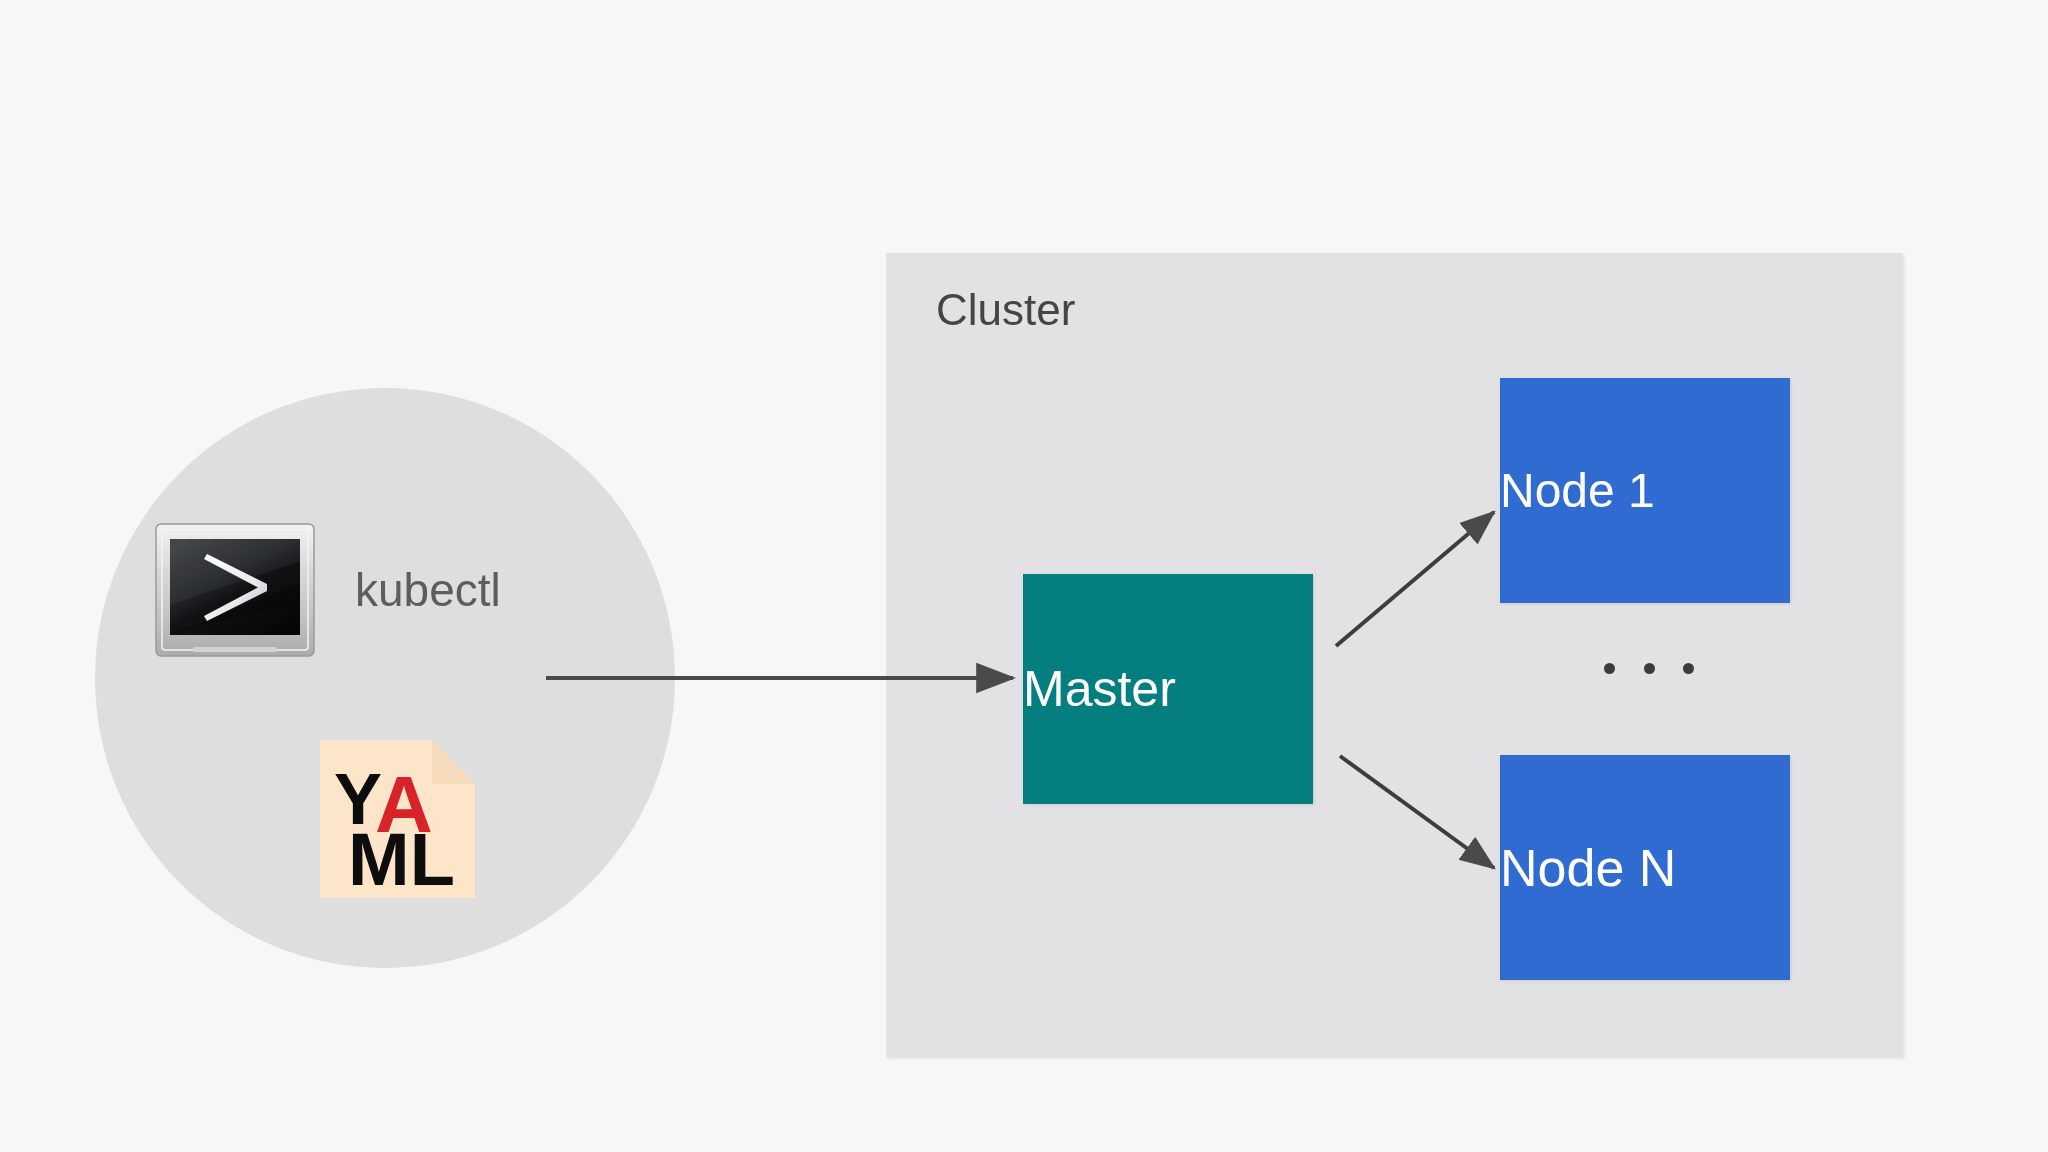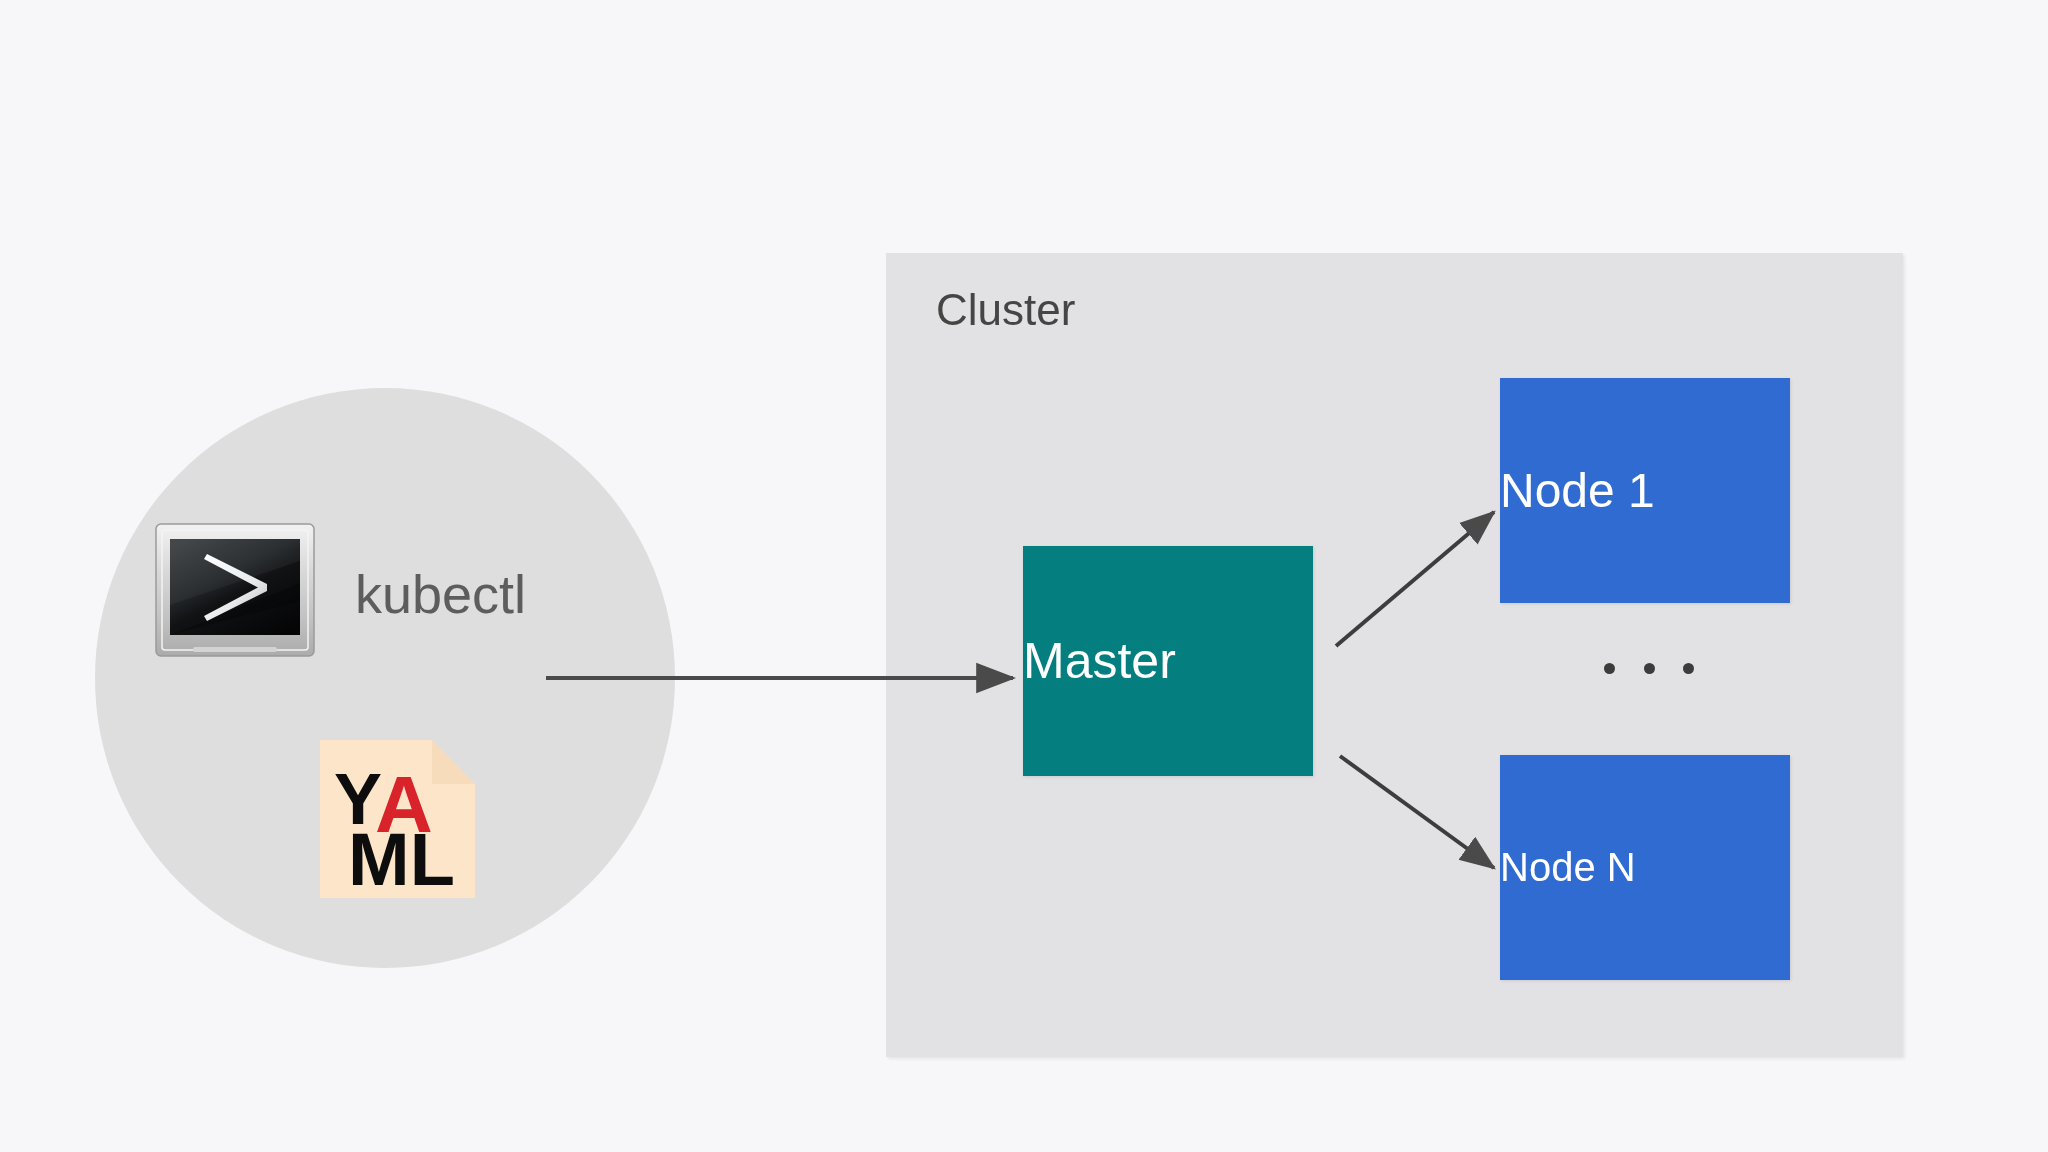--- a/index.html
+++ b/index.html
@@ -47,21 +47,21 @@
     top: 523px;
     width: 160px;
     height: 134px;
   }
 
   
   #kubectl-label {
     position: absolute;
     left: 355px;
     top: 563px;
-    font-size: 54px;
+    font-size: 46px;
     font-weight: 400;
     color: #5d5d5d;
     white-space: nowrap;
   }
 
   
   #yaml-icon {
     position: absolute;
     left: 320px;
     top: 740px;
@@ -93,41 +93,41 @@
   .node-box {
     position: absolute;
     display: flex;
     align-items: center;
     color: #ffffff;
     font-weight: 400;
     box-shadow: 1px 1px 3px rgba(0,0,0,0.10);
   }
   #master-box {
     left: 1023px;
-    top: 546px;
+    top: 574px;
     width: 290px;
     height: 230px;
     background: #047e7e;
     font-size: 50px;
   }
   #node-1-box {
     left: 1500px;
     top: 378px;
     width: 290px;
     height: 225px;
     background: #2f6bd0;
     font-size: 48px;
   }
   #node-n-box {
     left: 1500px;
     top: 755px;
     width: 290px;
     height: 225px;
     background: #2f6bd0;
-    font-size: 40px;
+    font-size: 52px;
   }
 
   
   #nodes-ellipsis {
     position: absolute;
     left: 1604px;
     top: 648px;
     width: 90px;
     height: 40px;
     display: flex;

